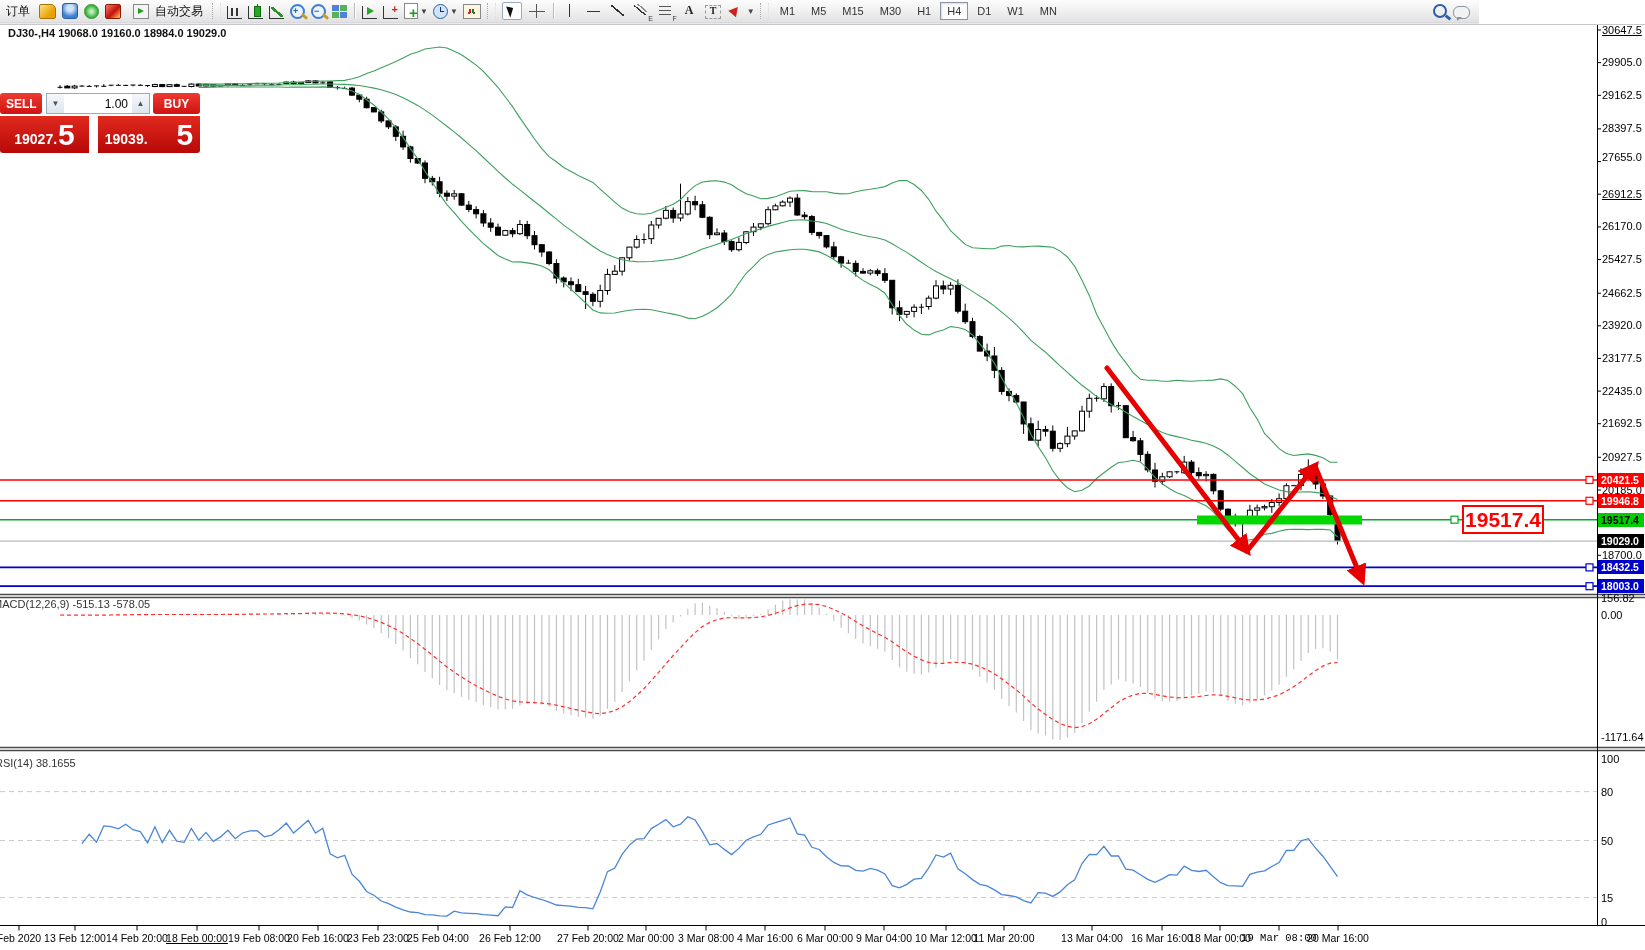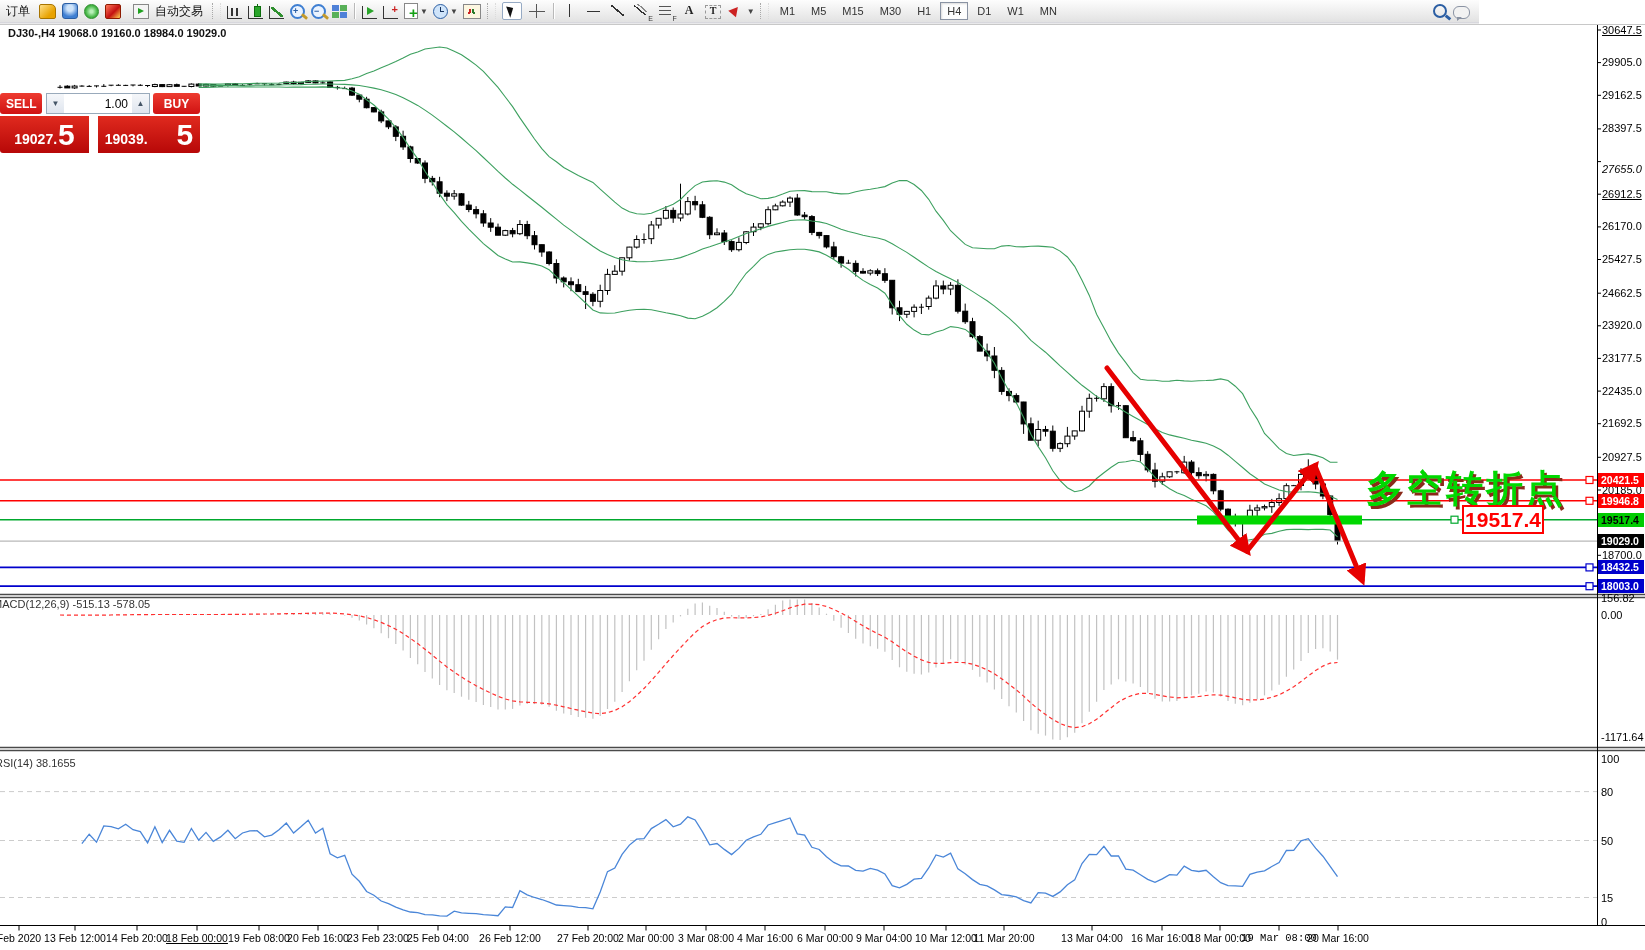--- a/index.html
+++ b/index.html
@@ -796,31 +796,30 @@
     <div class="qpanel" id="sell-quote">
       <span class="q-small">19027.</span>
         <span class="q-big">5</span>
     </div>
     <div class="qpanel" id="buy-quote">
       <span class="q-small">19039.</span>
         <span class="q-big">5</span>
     </div>
   </div>
 
-  <div id="turning-point">多空转折点</div>
   <div id="hline-label">19517.4</div>
   <div id="macd-label">MACD(12,26,9) -515.13 -578.05</div>
   <div id="rsi-label">RSI(14) 38.1655</div>
 
   <div id="price-axis">
       <span class="ptick" style="top: 23.5px; text-decoration: underline;">30647.5</span>
       <span class="ptick" style="top: 56.1px;">29905.0</span>
       <span class="ptick" style="top: 88.8px;">29162.5</span>
       <span class="ptick" style="top: 122.4px;">28397.5</span>
-      <span class="ptick" style="top: 163px; font-style: italic;">27655.0</span>
+      <span class="ptick" style="top: 151px;">27655.0</span>
       <span class="ptick" style="top: 187.7px; text-decoration: underline;">26912.5</span>
       <span class="ptick" style="top: 220.4px;">26170.0</span>
       <span class="ptick" style="top: 253px;">25427.5</span>
       <span class="ptick" style="top: 286.7px;">24662.5</span>
       <span class="ptick" style="top: 319.3px;">23920.0</span>
       <span class="ptick" style="top: 351.9px;">23177.5</span>
       <span class="ptick" style="top: 384.6px;">22435.0</span>
       <span class="ptick" style="top: 417.2px;">21692.5</span>
       <span class="ptick" style="top: 450.8px;">20927.5</span>
       <span class="ptick" style="top: 483.5px;">20185.0</span>

